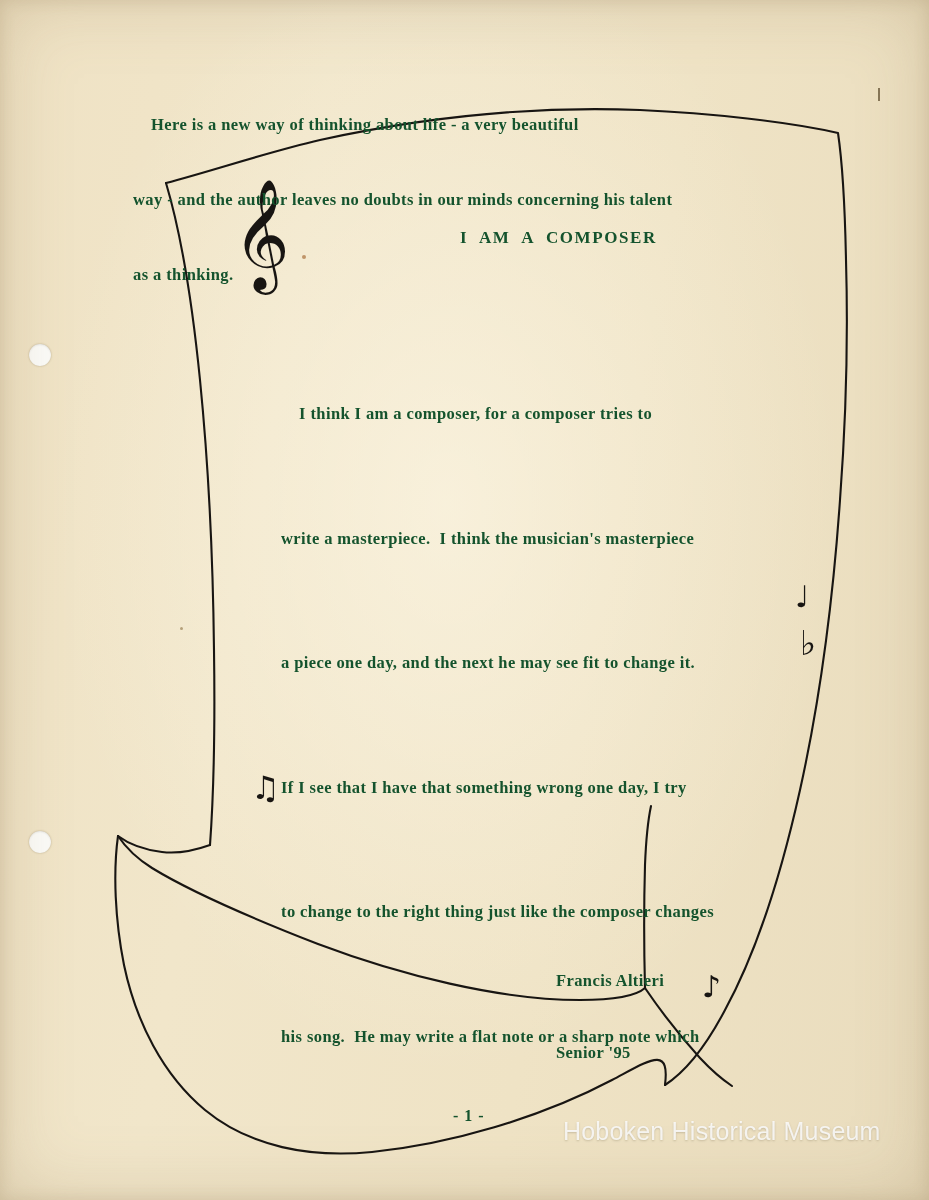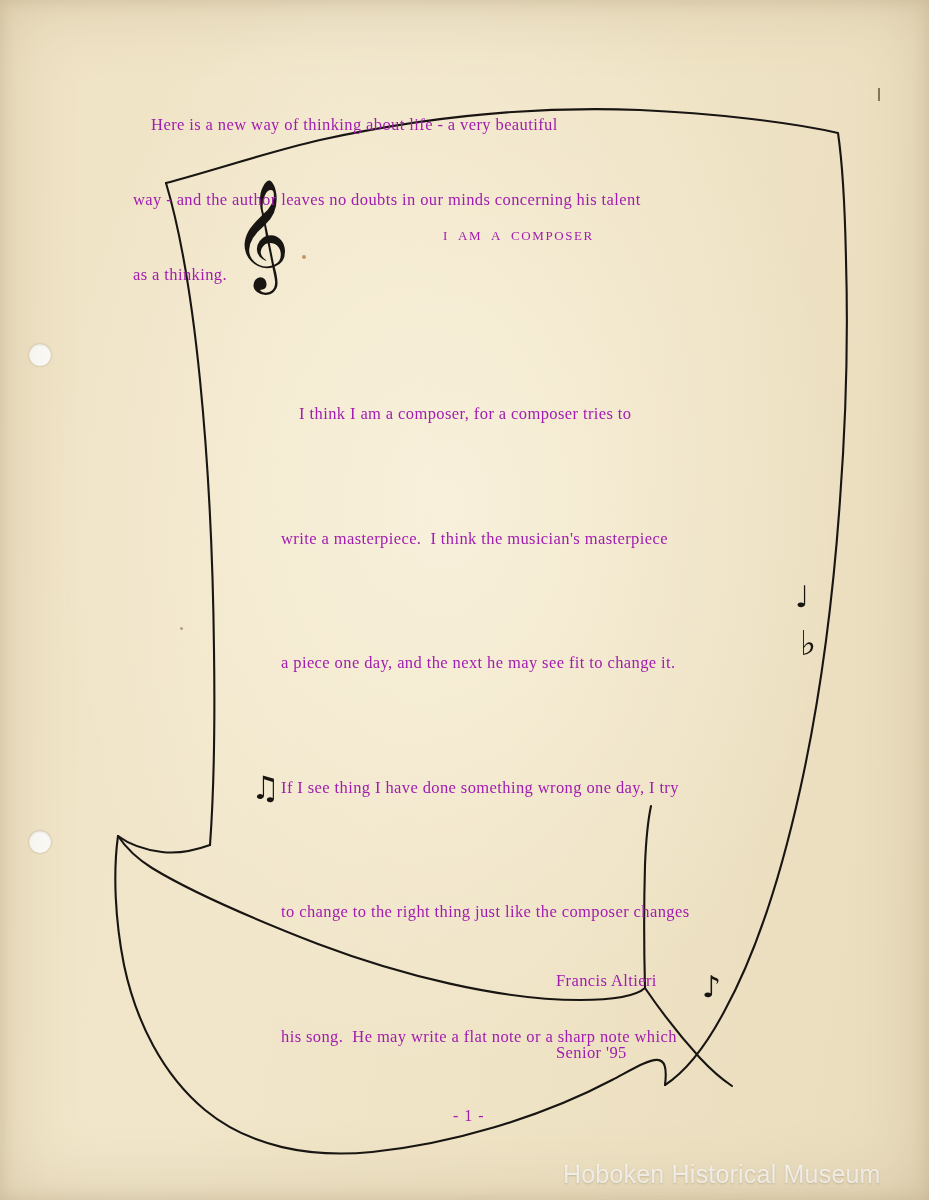--- a/index.html
+++ b/index.html
@@ -39,40 +39,40 @@
     border-radius: 50%;
     background: #fbfbf8;
     box-shadow: 0 0 2px rgba(120,100,60,0.45), inset 0 1px 2px rgba(0,0,0,0.08);
   }
   #hole-top { left: 29px; top: 344px; }
   #hole-bottom { left: 29px; top: 831px; }
 
   
   .typed {
     position: absolute;
-    color: #a21caf;
+    color: #14532d;
     font-family: "Liberation Serif", serif;
-    font-weight: normal;
+    font-weight: bold;
     letter-spacing: 0.4px;
     white-space: pre;
   }
 
   #intro-note {
     left: 133px;
     top: 62px;
     width: 700px;
     font-size: 16.5px;
     line-height: 25px;
   }
   #intro-note .line { white-space: pre; }
 
   #doc-title {
-    left: 443px;
+    left: 460px;
     top: 228px;
-    font-size: 13px;
+    font-size: 17px;
     letter-spacing: 1.6px;
   }
 
   #body-block {
     left: 281px;
     top: 310px;
     width: 575px;
     font-size: 16.5px;
     line-height: 41.5px;
   }
@@ -140,21 +140,20 @@
 
   #watermark {
     position: absolute;
     left: 563px;
     top: 1117px;
     font-family: "Liberation Sans", sans-serif;
     font-size: 25px;
     color: rgba(250,250,250,0.88);
     letter-spacing: 0.2px;
     text-shadow: 0 1px 2px rgba(90,80,55,0.25);
-    margin-top: 43px;
   }
 </style>
 </head>
 <body>
 
 <div id="page">
 
   <div id="paper-texture"></div>
 
   <svg id="scroll-drawing" viewBox="0 0 929 1200">
@@ -188,21 +187,21 @@
     <div class="line">way - and the author leaves no doubts in our minds concerning his talent</div>
     <div class="line">as a thinking.</div>
   </div>
 
   <div class="typed" id="doc-title">I  AM  A  COMPOSER</div>
 
   <div class="typed" id="body-block">
     <span class="line">    I think I am a composer, for a composer tries to</span>
     <span class="line">write a masterpiece.  I think the musician's masterpiece</span>
     <span class="line">a piece one day, and the next he may see fit to change it.</span>
-    <span class="line">If I see thing I have done something wrong one day, I try</span>
+    <span class="line">If I see that I have that something wrong one day, I try</span>
     <span class="line">to change to the right thing just like the composer changes</span>
     <span class="line">his song.  He may write a flat note or a sharp note which</span>
     
     
     
     
     
     
   </div>
 

